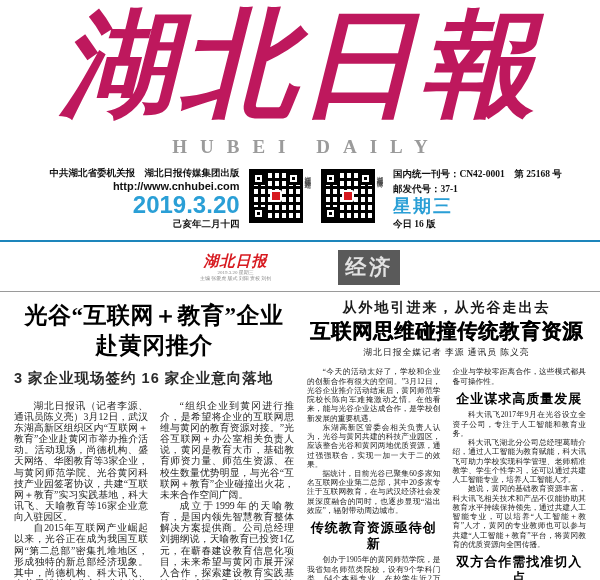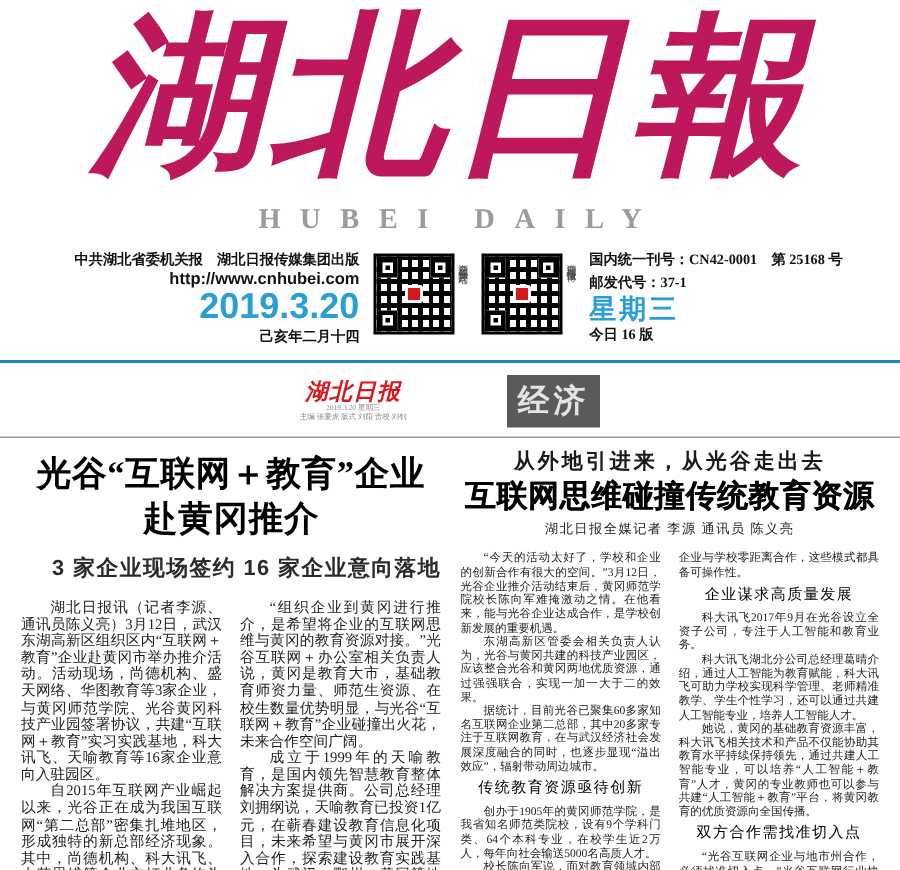--- a/index.html
+++ b/index.html
@@ -46,28 +46,28 @@
   .ph-logo { color:#d7191f; font-size:15px; font-weight:bold; font-style:italic; line-height:1.1; letter-spacing:1px; font-family:"DejaVu Serif",serif; }
   .ph-small { font-size:5px; color:#888; line-height:1.3; white-space:nowrap; }
   .section-box { background:#5a5a5a; color:#e3e3e3; font-size:21px; font-weight:bold; padding:3px 7px 4px; letter-spacing:3px; font-family:"Liberation Sans",sans-serif;margin-left:48px; }
   .page-num { font-size:31px; color:#adadad; font-family:"DejaVu Sans",sans-serif; font-weight:200; letter-spacing:1px; }
   .gray-rule { height:1px; background:#9a9a9a; margin-top:5px; }
   
   .content { display:flex; padding:7px 14px 0; gap:13px; align-items:flex-start; }
   article.left  { width:280px; flex:0 0 auto; }
   article.right { flex:1; min-width:0; }
   .l-head { font-size:23px; text-align:center; font-weight:bold; color:#000; line-height:1.32; letter-spacing:0.5px; margin-top:2px; }
-  .l-sub  { font-size:14.5px; text-align:right; font-weight:bold; color:#2b2b2b; margin:7px 0 12px; font-family:"Liberation Sans",sans-serif; letter-spacing:1px; }
+  .l-sub  { font-size:14.5px; text-align:left; font-weight:bold; color:#2b2b2b; margin:7px 0 12px; font-family:"Liberation Sans",sans-serif; letter-spacing:1px; }
   .cols { display:flex; gap:12px; }
   .col  { flex:1; min-width:0; text-align:justify; }
   article.left  .col { font-size:9.8px;  line-height:1.14; }
   article.right .col { font-size:7.7px;  line-height:1.2; }
   .para { text-indent:2em; margin:0; color:#1c1c1c; }
   .para.ni { text-indent:0; }
-  .colhead { text-align:center; font-weight:normal; font-size:10px; margin:5px 0 4px; color:#000; font-family:"Liberation Sans",sans-serif; letter-spacing:1px; }
+  .colhead { text-align:center; font-weight:bold; font-size:13px; margin:5px 0 4px; color:#000; font-family:"Liberation Sans",sans-serif; letter-spacing:1px; }
   .kicker { text-align:center; font-size:14px; font-weight:bold; letter-spacing:2px; color:#1a1a1a; }
   .r-head { font-size:20.5px; text-align:center; font-weight:bold; color:#000; letter-spacing:0.5px; margin:3px 0 4px; line-height:1.15;
             text-shadow:0.4px 0 0 #000; }
   .byline { text-align:center; font-size:8.8px; color:#222; margin-bottom:8px; letter-spacing:1px; }
 </style>
 </head>
 <body>
 
 <div class="page">
 

